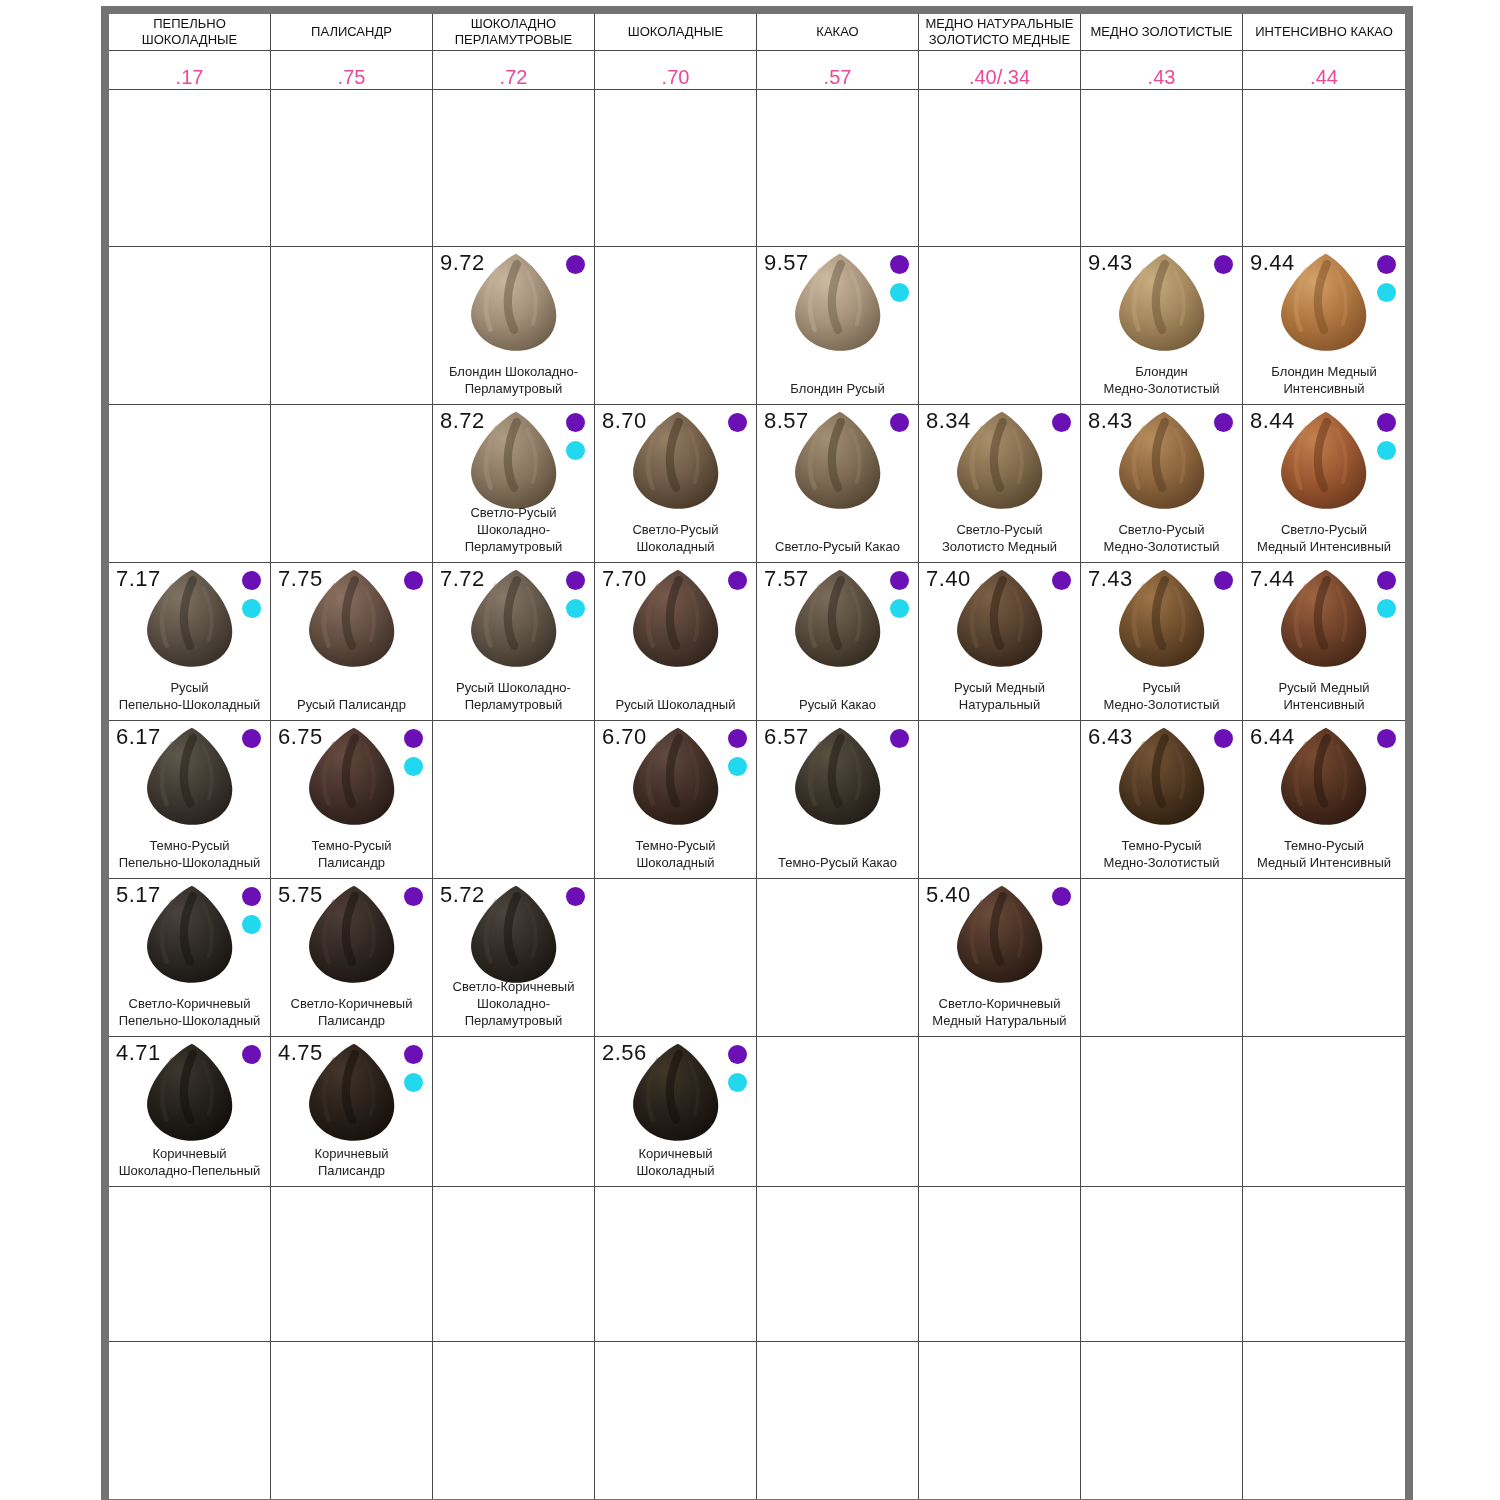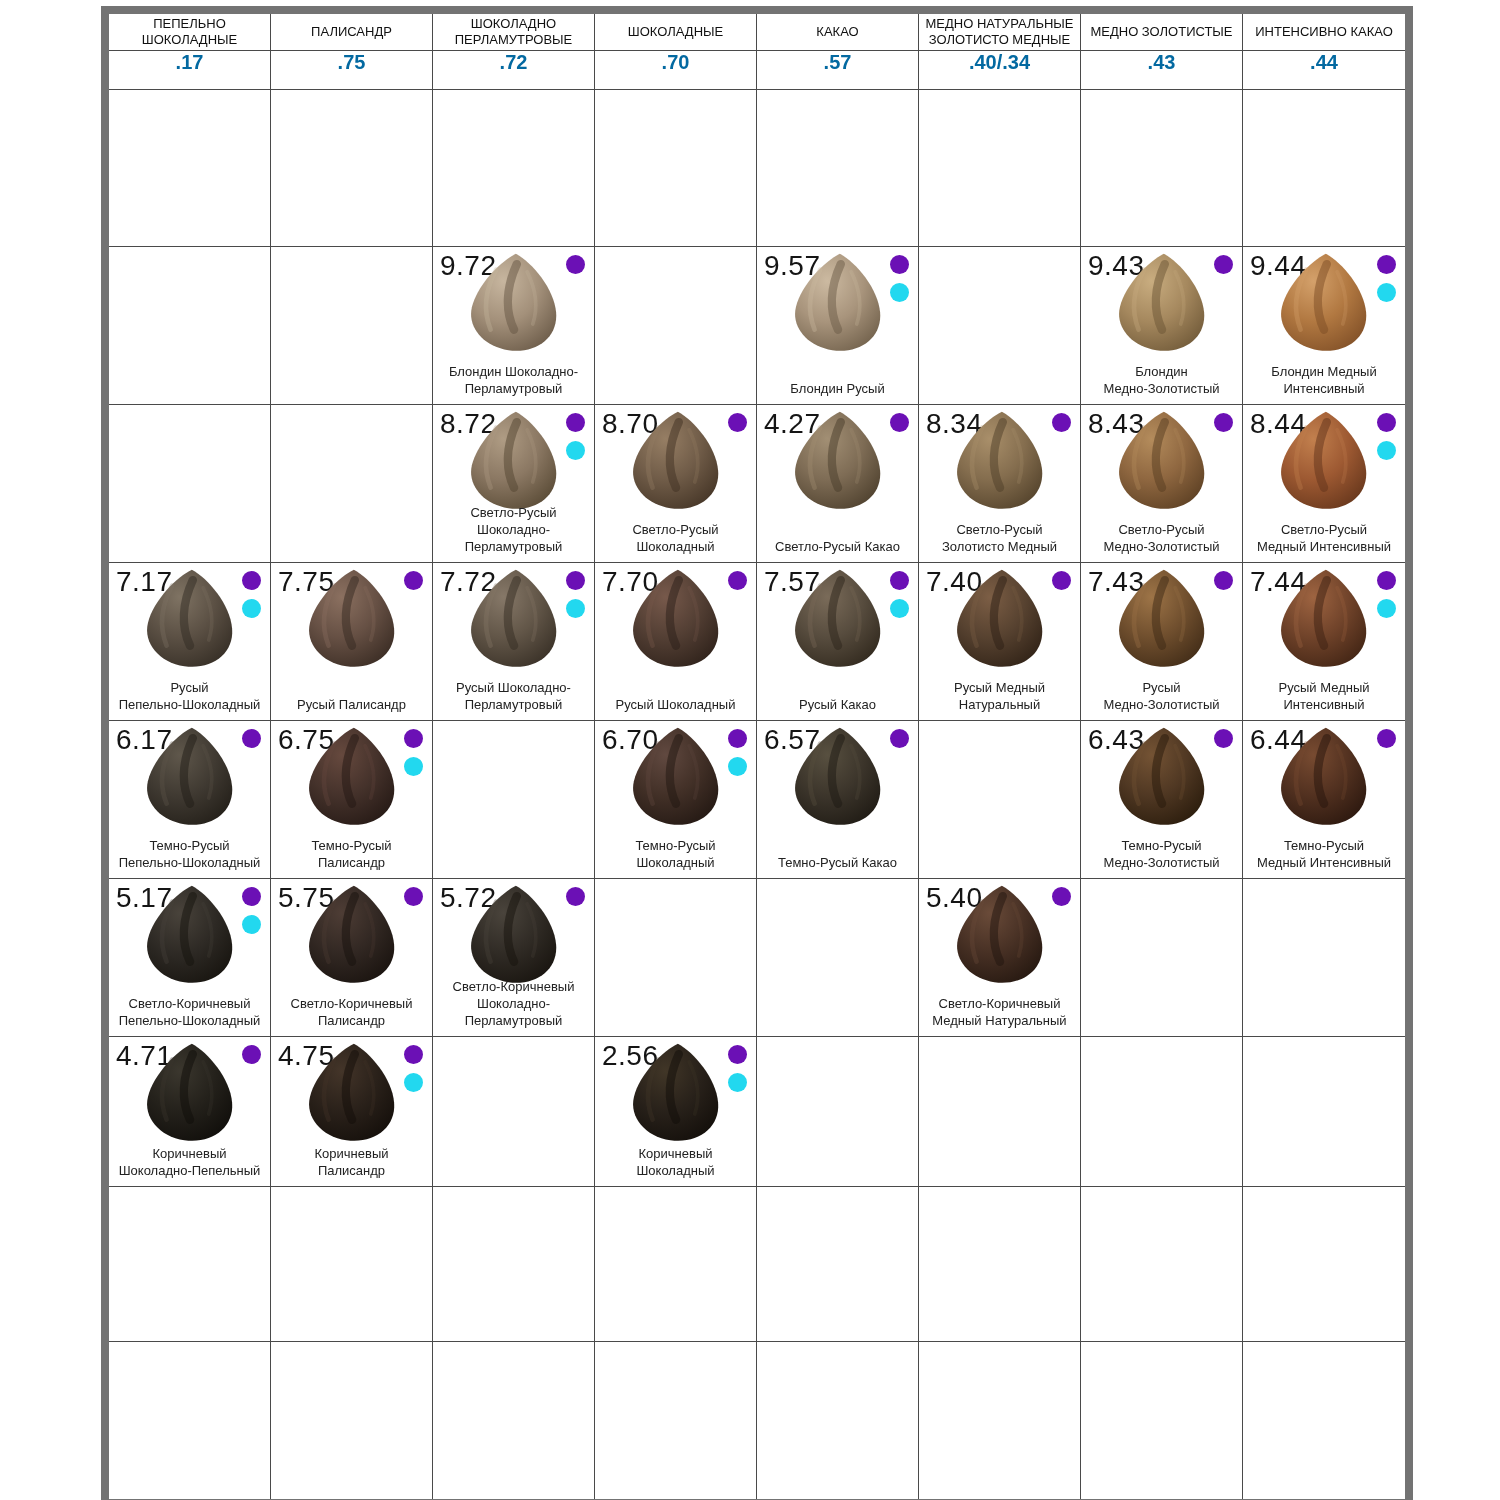--- a/index.html
+++ b/index.html
@@ -21,26 +21,26 @@
     overflow:hidden;
   }
   .cell.last-col{border-right:none;}
   .cell.last-row{border-bottom:none;}
   .header-cell{
     display:flex;align-items:center;justify-content:center;
     text-align:center;font-size:13px;line-height:1.25;color:#111;
     white-space:pre-line;padding:0 2px;
   }
   .code-cell{
-    display:flex;align-items:flex-start;justify-content:center;
-    font-size:20px;color:#0369a1;font-weight:bold;
+    display:flex;align-items:flex-end;justify-content:center;
+    font-size:20px;color:#ec4899;
   }
   .shade-code{
     position:absolute;top:3px;left:7px;
-    font-size:28px;color:#151515;letter-spacing:0.5px;
+    font-size:22px;color:#151515;letter-spacing:0.5px;
   }
   .dots{
     position:absolute;top:8px;right:9px;
     display:flex;flex-direction:column;gap:9px;align-items:center;
   }
   .dot{width:19px;height:19px;border-radius:50%;}
   .swatch{
     position:absolute;top:4px;left:50%;transform:translateX(-50%);
   }
   .shade-name{
@@ -225,21 +225,21 @@
           </defs>
           <path d="M62,3 C47,10 21,35 15,60 C10,81 27,102 54,106 C83,110 107,93 105,66 C103,40 79,12 62,3 Z" fill="url(#g2_3)"></path>
           <path d="M63,14 C52,38 50,63 60,84" stroke="#3f3022" stroke-width="9" fill="none" opacity="0.5" stroke-linecap="round"></path>
           <path d="M41,20 C29,42 27,64 35,84" stroke="#967e64" stroke-width="5" fill="none" opacity="0.35" stroke-linecap="round"></path>
           <path d="M74,22 C83,40 86,60 80,78" stroke="#967e64" stroke-width="4" fill="none" opacity="0.25" stroke-linecap="round"></path>
         </svg>
         <div class="shade-name">Светло-Русый
 Шоколадный</div>
       </div>
       <div class="cell">
-        <div class="shade-code">4.27</div>
+        <div class="shade-code">8.57</div>
         <div class="dots">
           <div class="dot" style="background: rgb(107, 16, 181);"></div>
         </div>
         <svg class="swatch" width="114" height="103" viewBox="0 0 120 110">
           <defs>
             <radialGradient id="g2_4" cx="38%" cy="28%" r="88%">
               <stop offset="0%" stop-color="#a28f74"></stop>
               <stop offset="48%" stop-color="#7e6c55"></stop>
               <stop offset="100%" stop-color="#483b29"></stop>
             </radialGradient>

